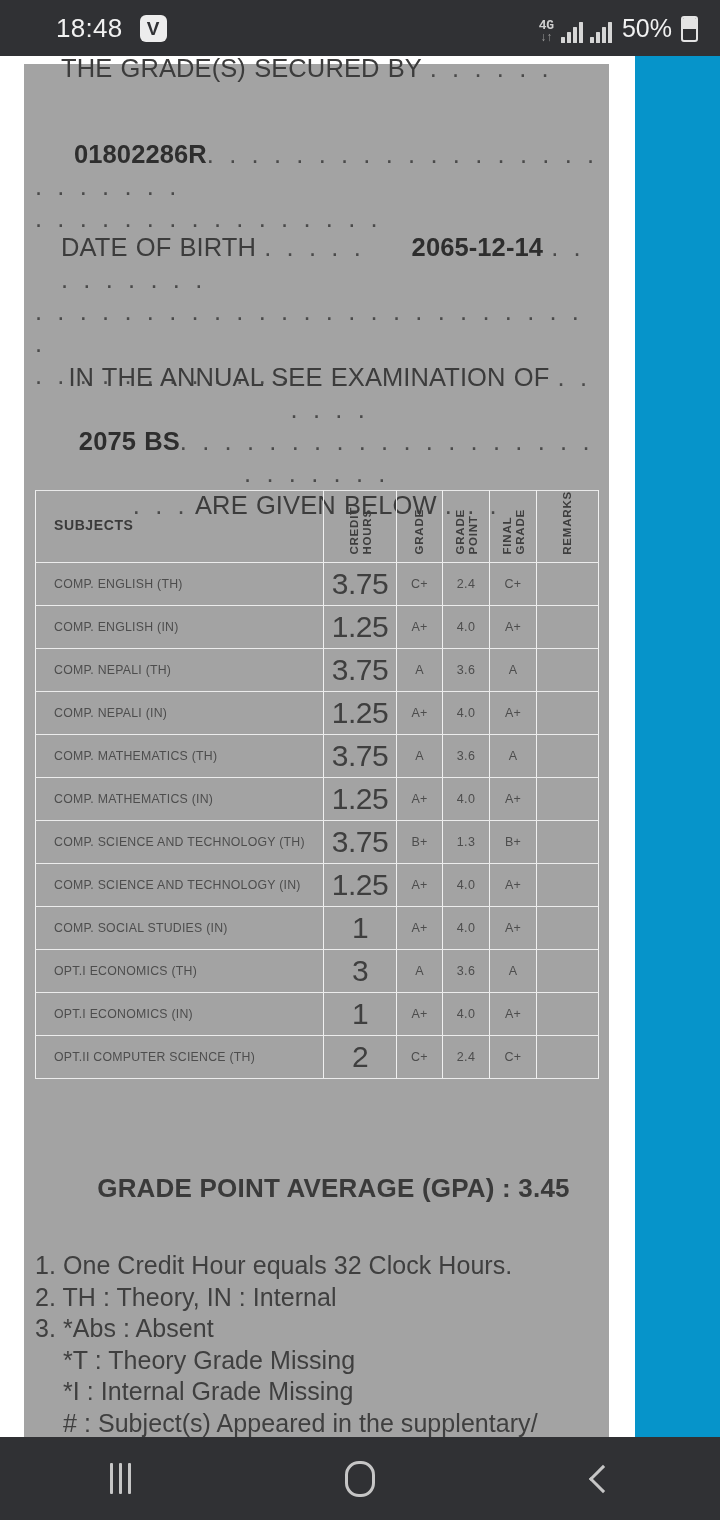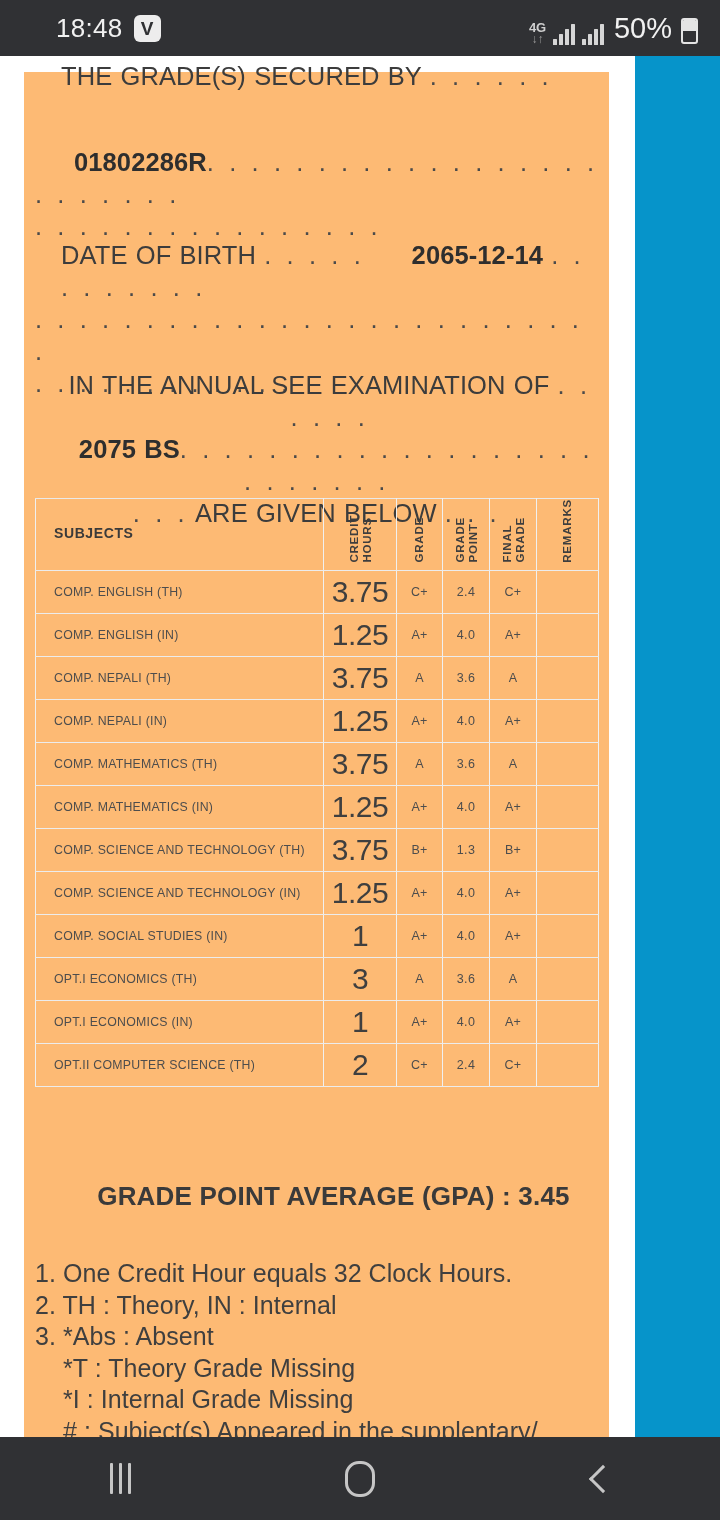--- a/index.html
+++ b/index.html
@@ -25,50 +25,50 @@
     position: absolute;
     top: 0; left: 0;
     width: 720px;
     height: 56px;
     background: #303134;
     display: flex;
     align-items: center;
     justify-content: space-between;
     padding: 0 22px 0 56px;
   }
-  .sb-left { display: flex; align-items: center; gap: 11px; }
+  .sb-left { display: flex; align-items: center; gap: 17px; }
   .sb-time {
     color: #f1f1f1;
     font-size: 26px;
     letter-spacing: 0.3px;
   }
   .v-badge {
     width: 27px; height: 27px;
     background: #ededed;
     border-radius: 6px;
     display: flex; align-items: center; justify-content: center;
     color: #303134;
     font-size: 19px;
     font-weight: bold;
     line-height: 1;
   }
   .sb-right { display: flex; align-items: flex-end; gap: 7px; }
 
   .net-group { display: flex; flex-direction: column; align-items: center; line-height: 1; }
-  .net-4g { color: #cfcfcf; font-size: 13px; font-weight: bold; letter-spacing: -0.2px; }
+  .net-4g { color: #cfcfcf; font-size: 13px; font-weight: bold; letter-spacing: -0.2px; font-family: Liberation Mono, monospace; }
   .net-arrows { color: #9a9a9a; font-size: 12px; line-height: 1; margin-top: -1px; }
 
   .bars { display: flex; align-items: flex-end; gap: 2px; height: 22px; }
   .bars i { display: block; width: 4px; background: #d6d6d6; border-radius: 0.5px; }
   .bars i:nth-child(1) { height: 6px; }
   .bars i:nth-child(2) { height: 11px; }
   .bars i:nth-child(3) { height: 16px; }
   .bars i:nth-child(4) { height: 21px; }
 
-  .sb-batt-text { color: #f1f1f1; font-size: 29px; margin-left: 3px; }
+  .sb-batt-text { color: #f1f1f1; font-size: 25px; margin-left: 3px; }
   .battery {
     position: relative;
     width: 17px; height: 26px;
     border: 2px solid #e4e4e4;
     border-radius: 3px;
     margin-left: 2px;
     margin-bottom: 1px;
     overflow: hidden;
   }
   .battery:before {
@@ -100,25 +100,25 @@
     top: 0;
     left: 635px;
     width: 85px;
     height: 1381px;
     background: #0694ca;
   }
 
   
   #page {
     position: absolute;
-    top: 16px;
+    top: 8px;
     left: 24px;
     width: 585px;
     height: 1381px;
-    background: #fdba74;
+    background: #a3a3a3;
     padding: 0 11px;
   }
 
   .hdr-block {
     color: #3c3c3c;
     font-size: 25.5px;
     line-height: 32px;
     letter-spacing: 0.1px;
     word-spacing: 1px;
   }

